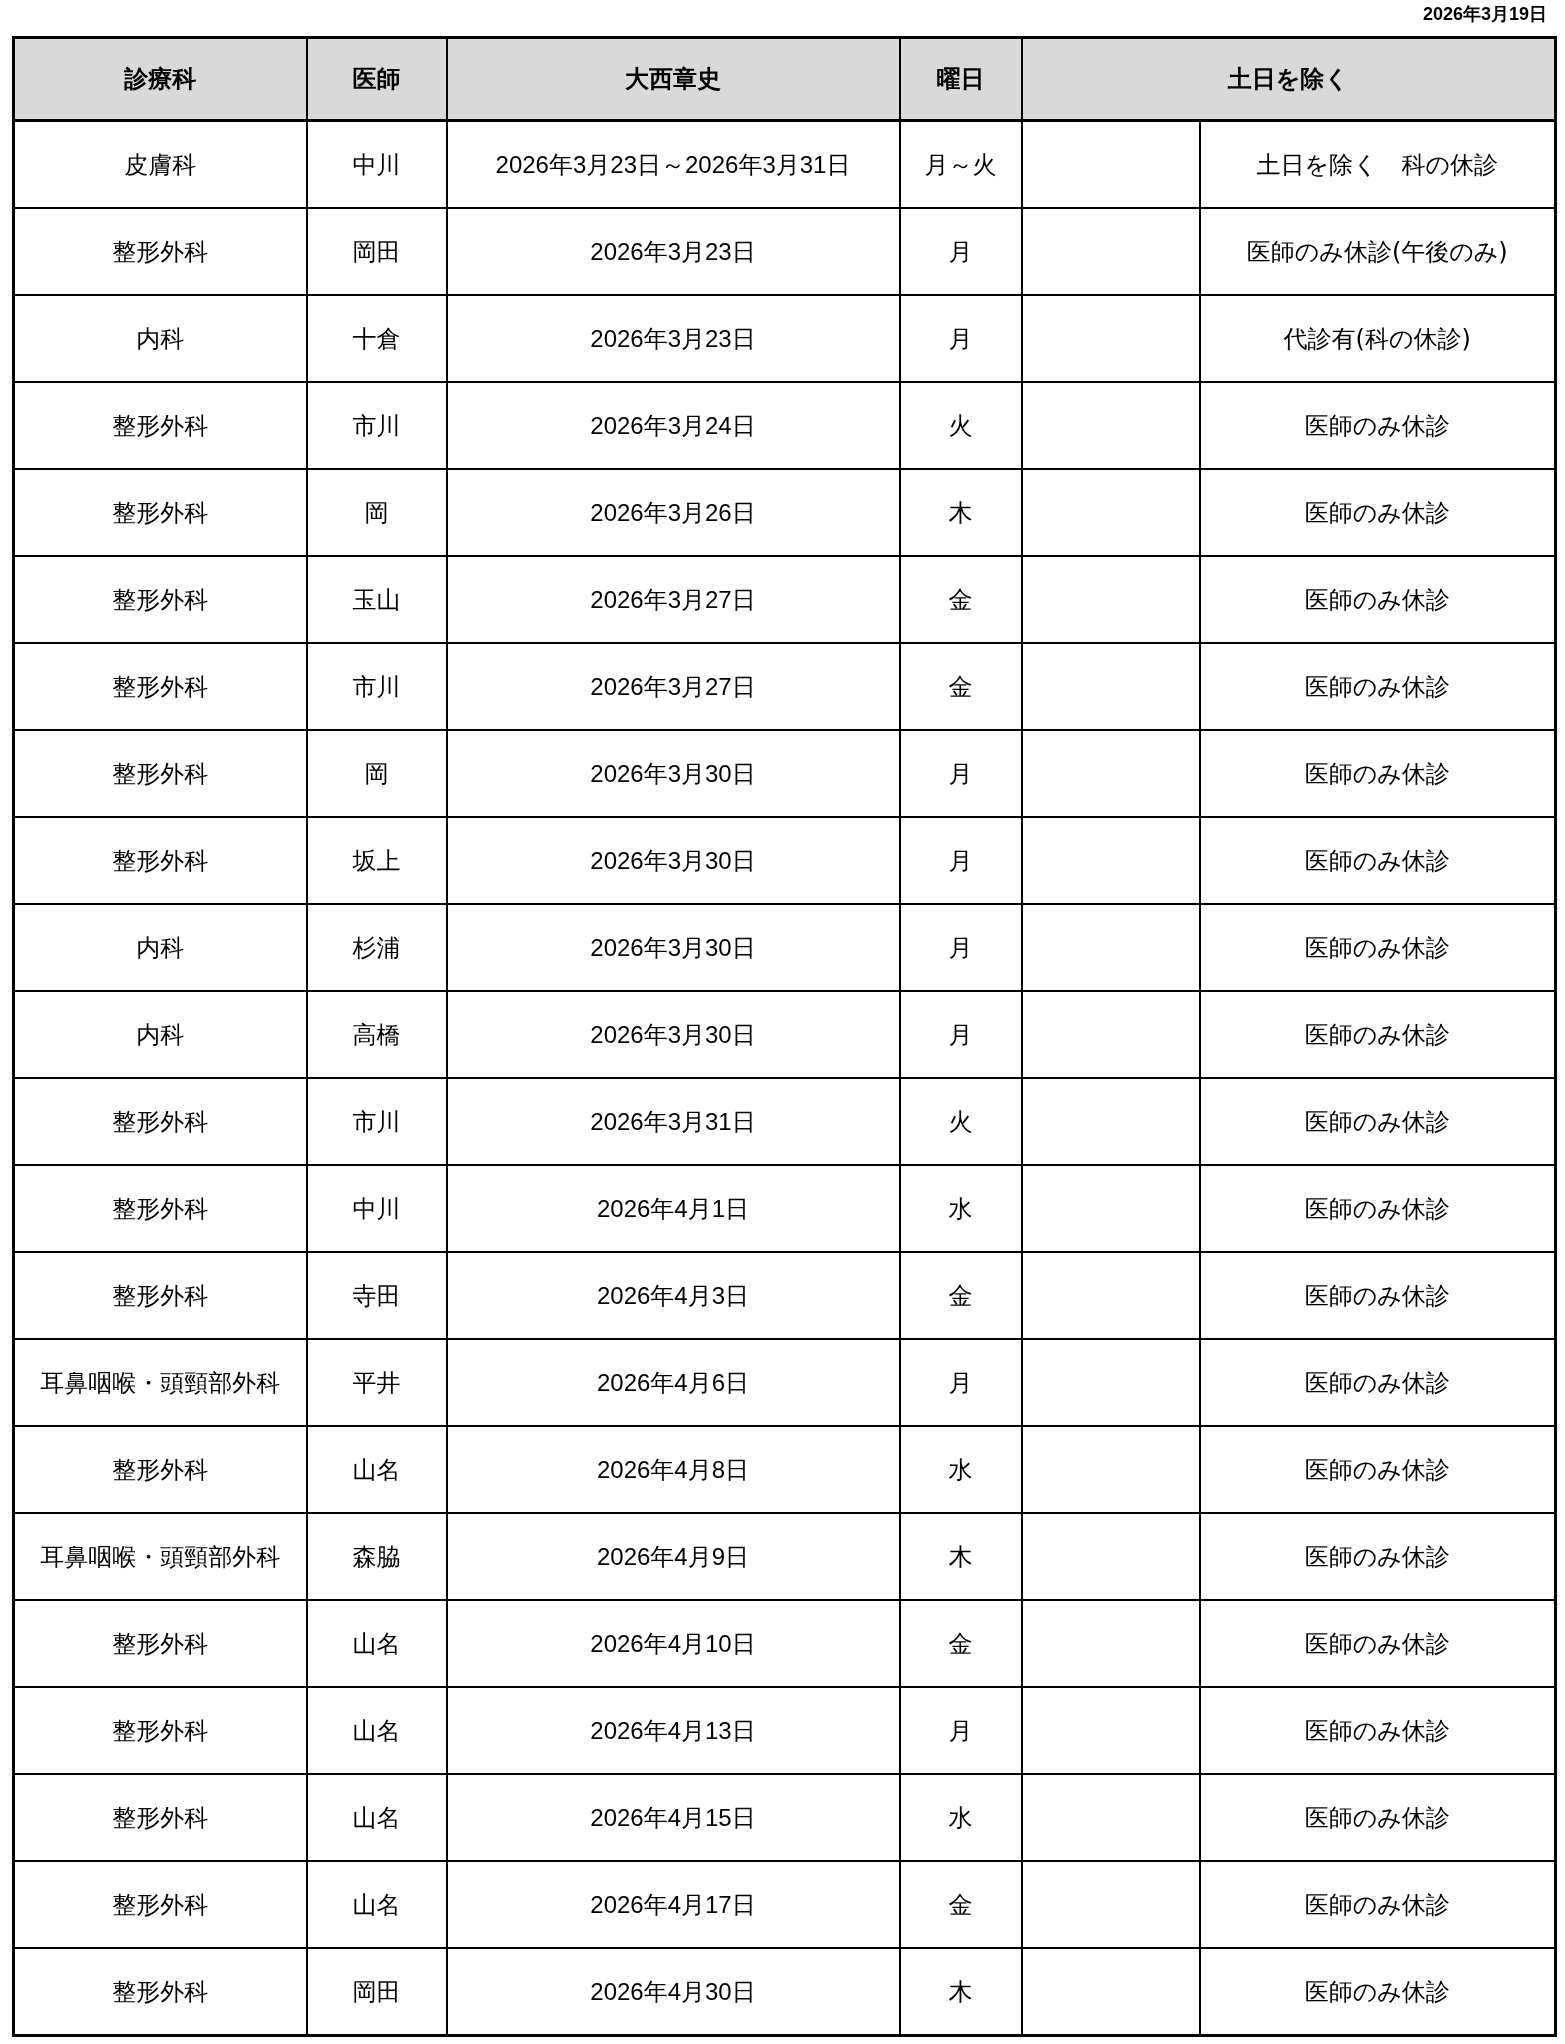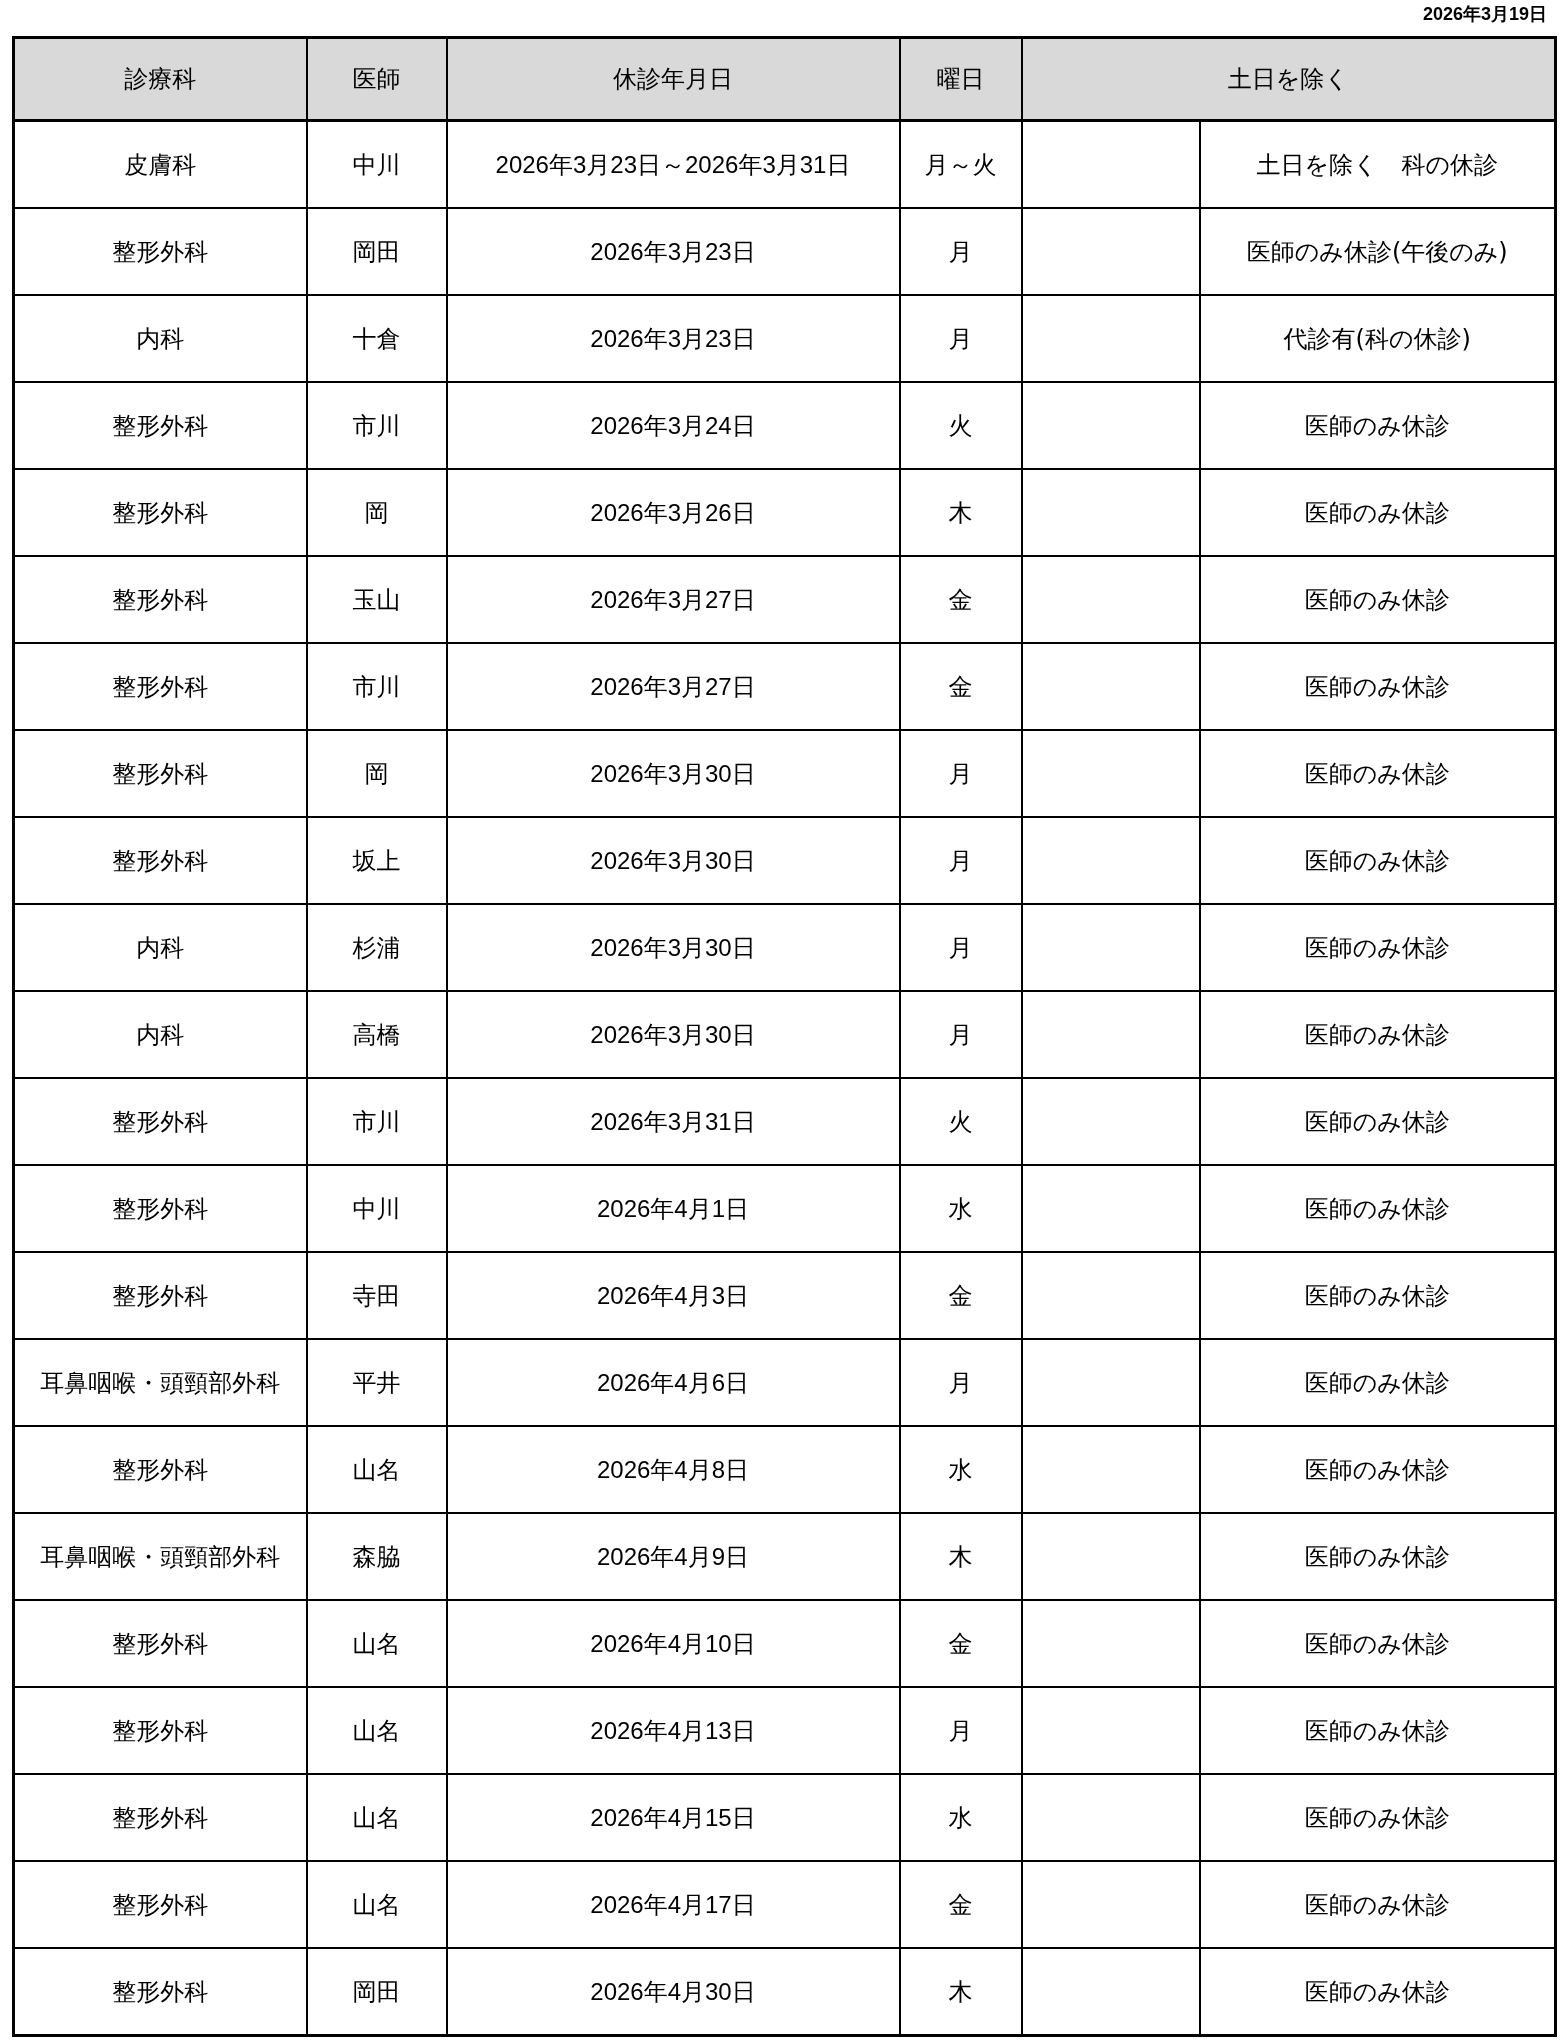--- a/index.html
+++ b/index.html
@@ -17,21 +17,21 @@
     position: absolute; left: 12px; top: 36px;
     width: 1542px; border-collapse: collapse; table-layout: fixed;
     border: 3px solid #000;
   }
   table.schedule th, table.schedule td {
     border: 2px solid #000;
     text-align: center; vertical-align: middle;
     font-size: 24px; white-space: nowrap; padding: 0;
   }
   table.schedule th {
-    background: #d9d9d9; font-weight: normal; height: 80px;
+    background: #d9d9d9; font-weight: bold; height: 80px;
     border-bottom: 3px solid #000;
   }
   table.schedule td { height: 85px; font-weight: 500; }
   col.c-dept { width: 293px; }
   col.c-doc { width: 140px; }
   col.c-date { width: 453px; }
   col.c-dow { width: 122px; }
   col.c-blank { width: 178px; }
   col.c-note { width: 356px; }
   .num { font-family: "Liberation Sans", "DejaVu Sans", sans-serif; margin-left: 12px; }
@@ -47,21 +47,21 @@
       <col class="c-doc">
       <col class="c-date">
       <col class="c-dow">
       <col class="c-blank">
       <col class="c-note">
   </colgroup>
   <thead>
     <tr>
       <th>診療科</th>
       <th>医師</th>
-      <th>休診年月日</th>
+      <th>大西章史</th>
       <th>曜日</th>
       <th colspan="2">土日を除く</th>
     </tr>
   </thead>
   <tbody id="rows">
       <tr>
         <td>皮膚科</td>
         <td>中川</td>
         <td class="num">2026年3月23日～2026年3月31日</td>
         <td>月～火</td>

